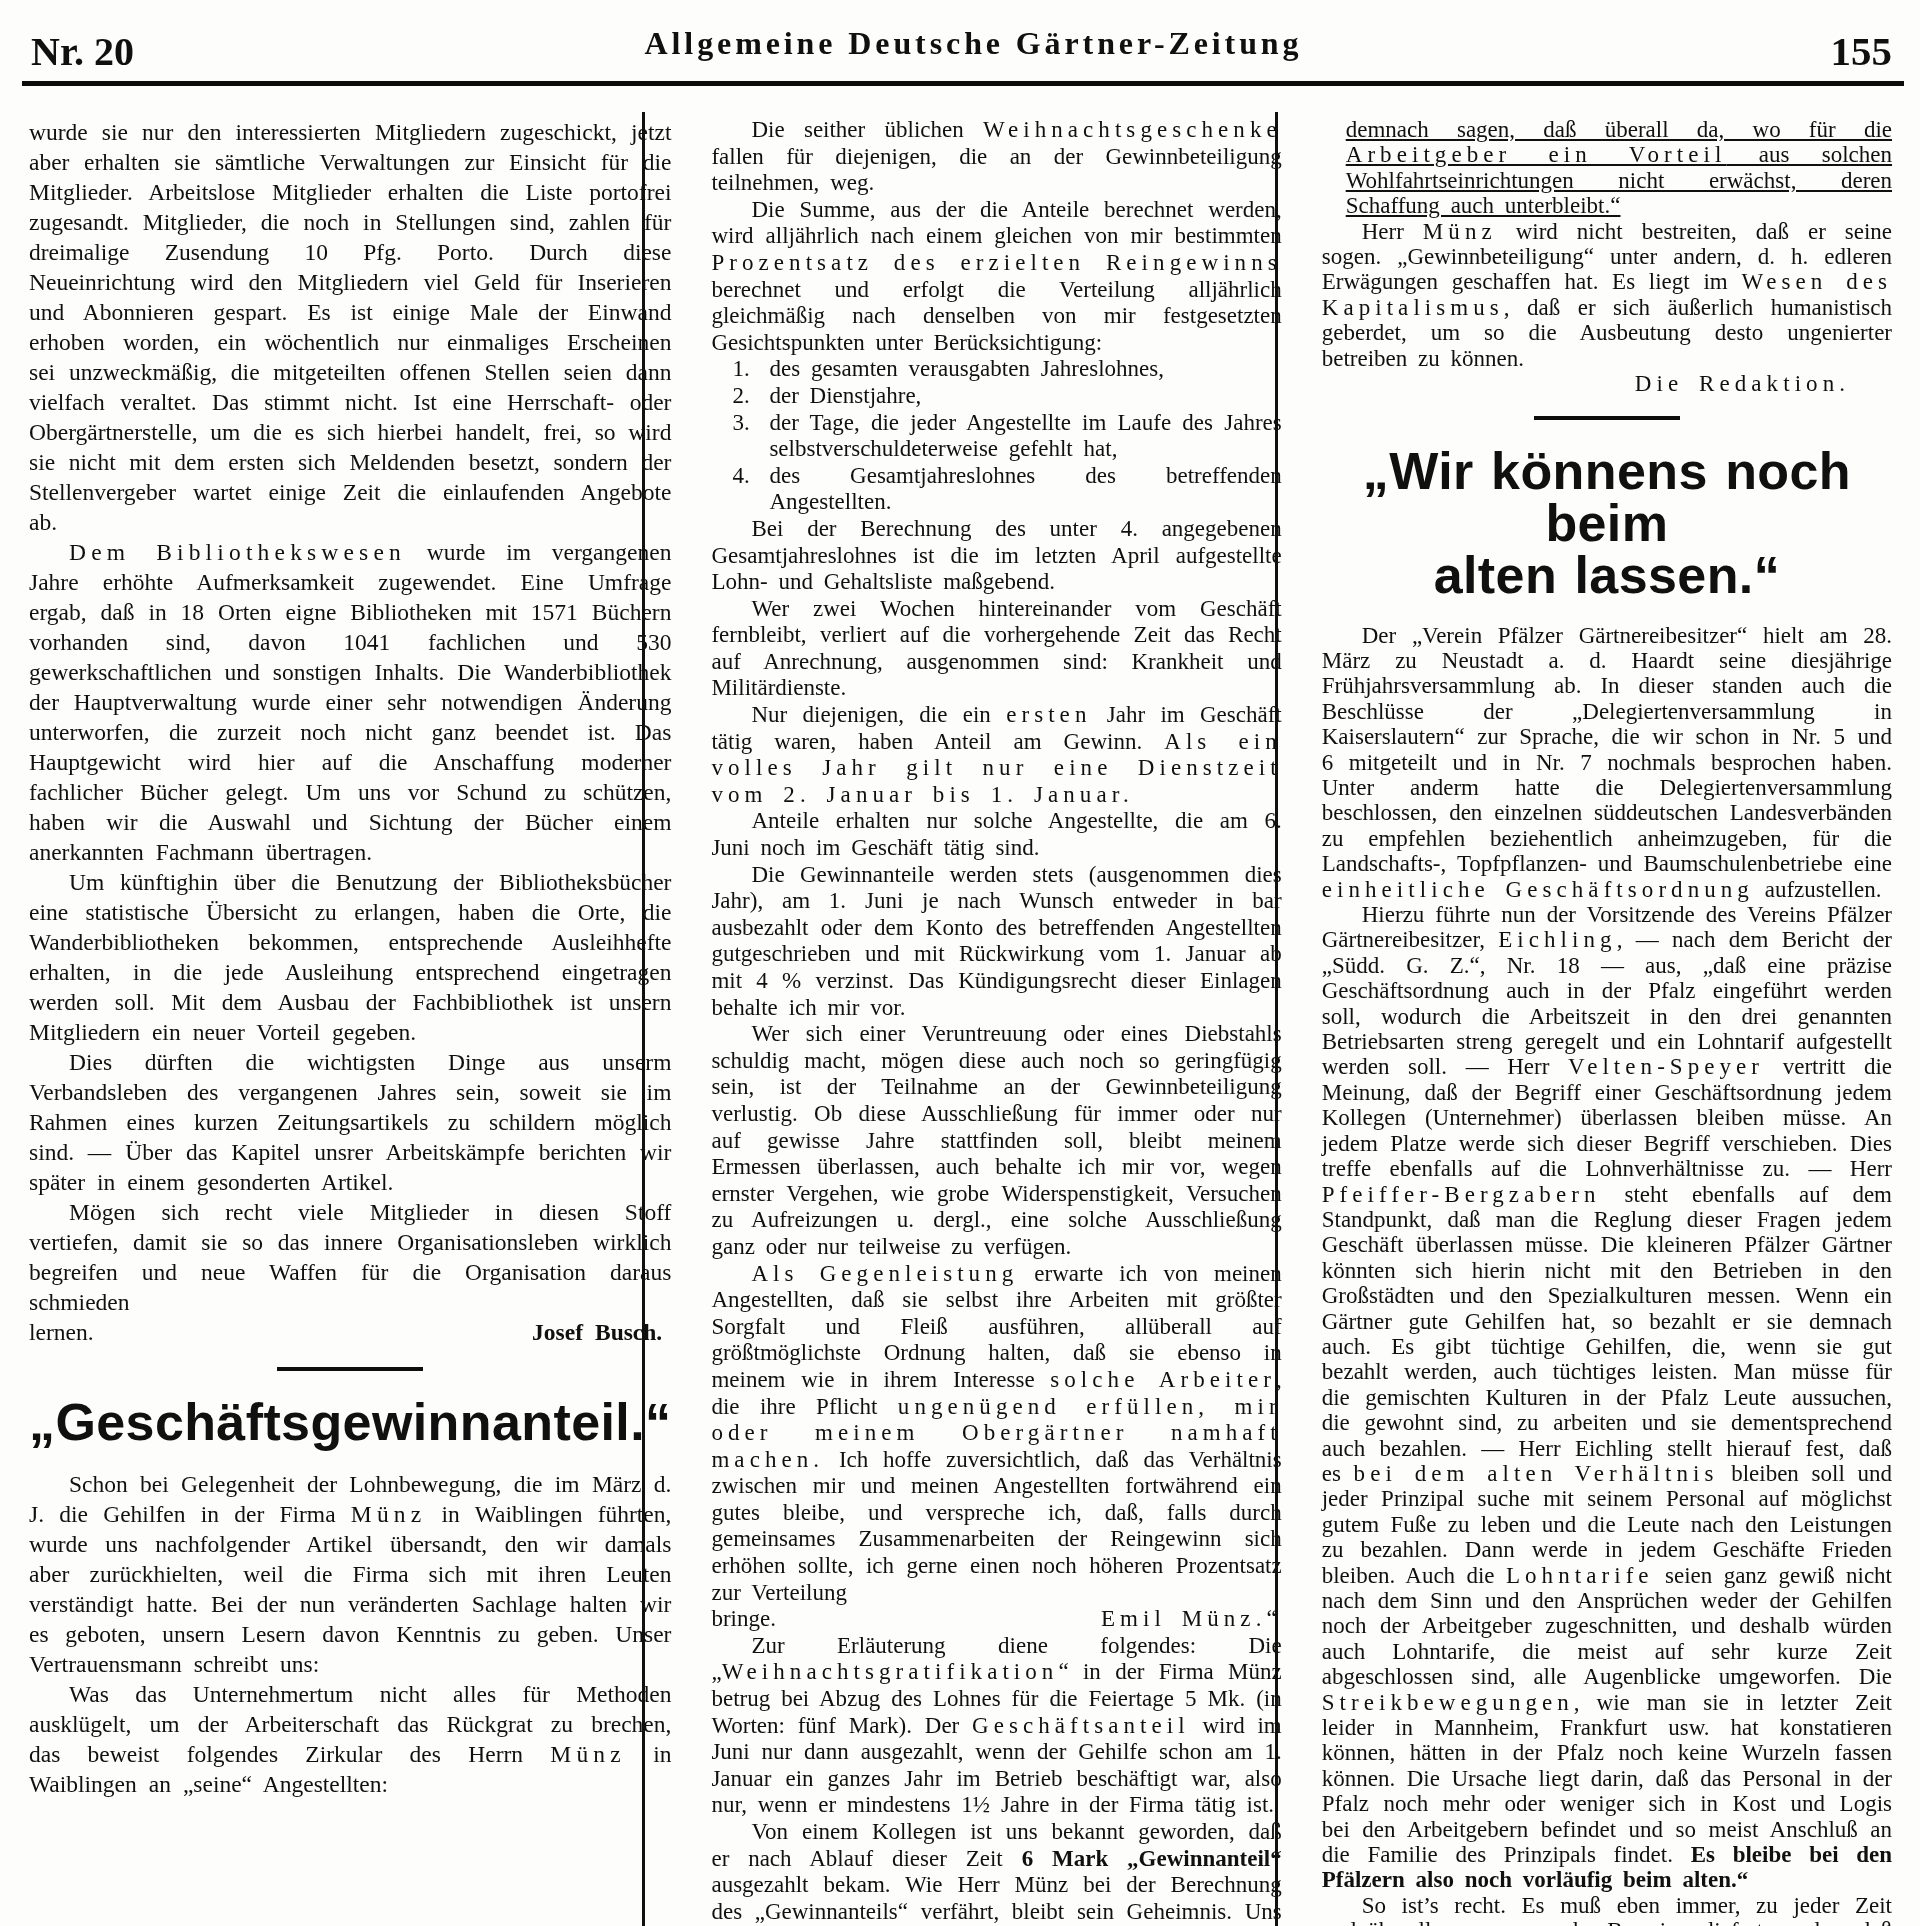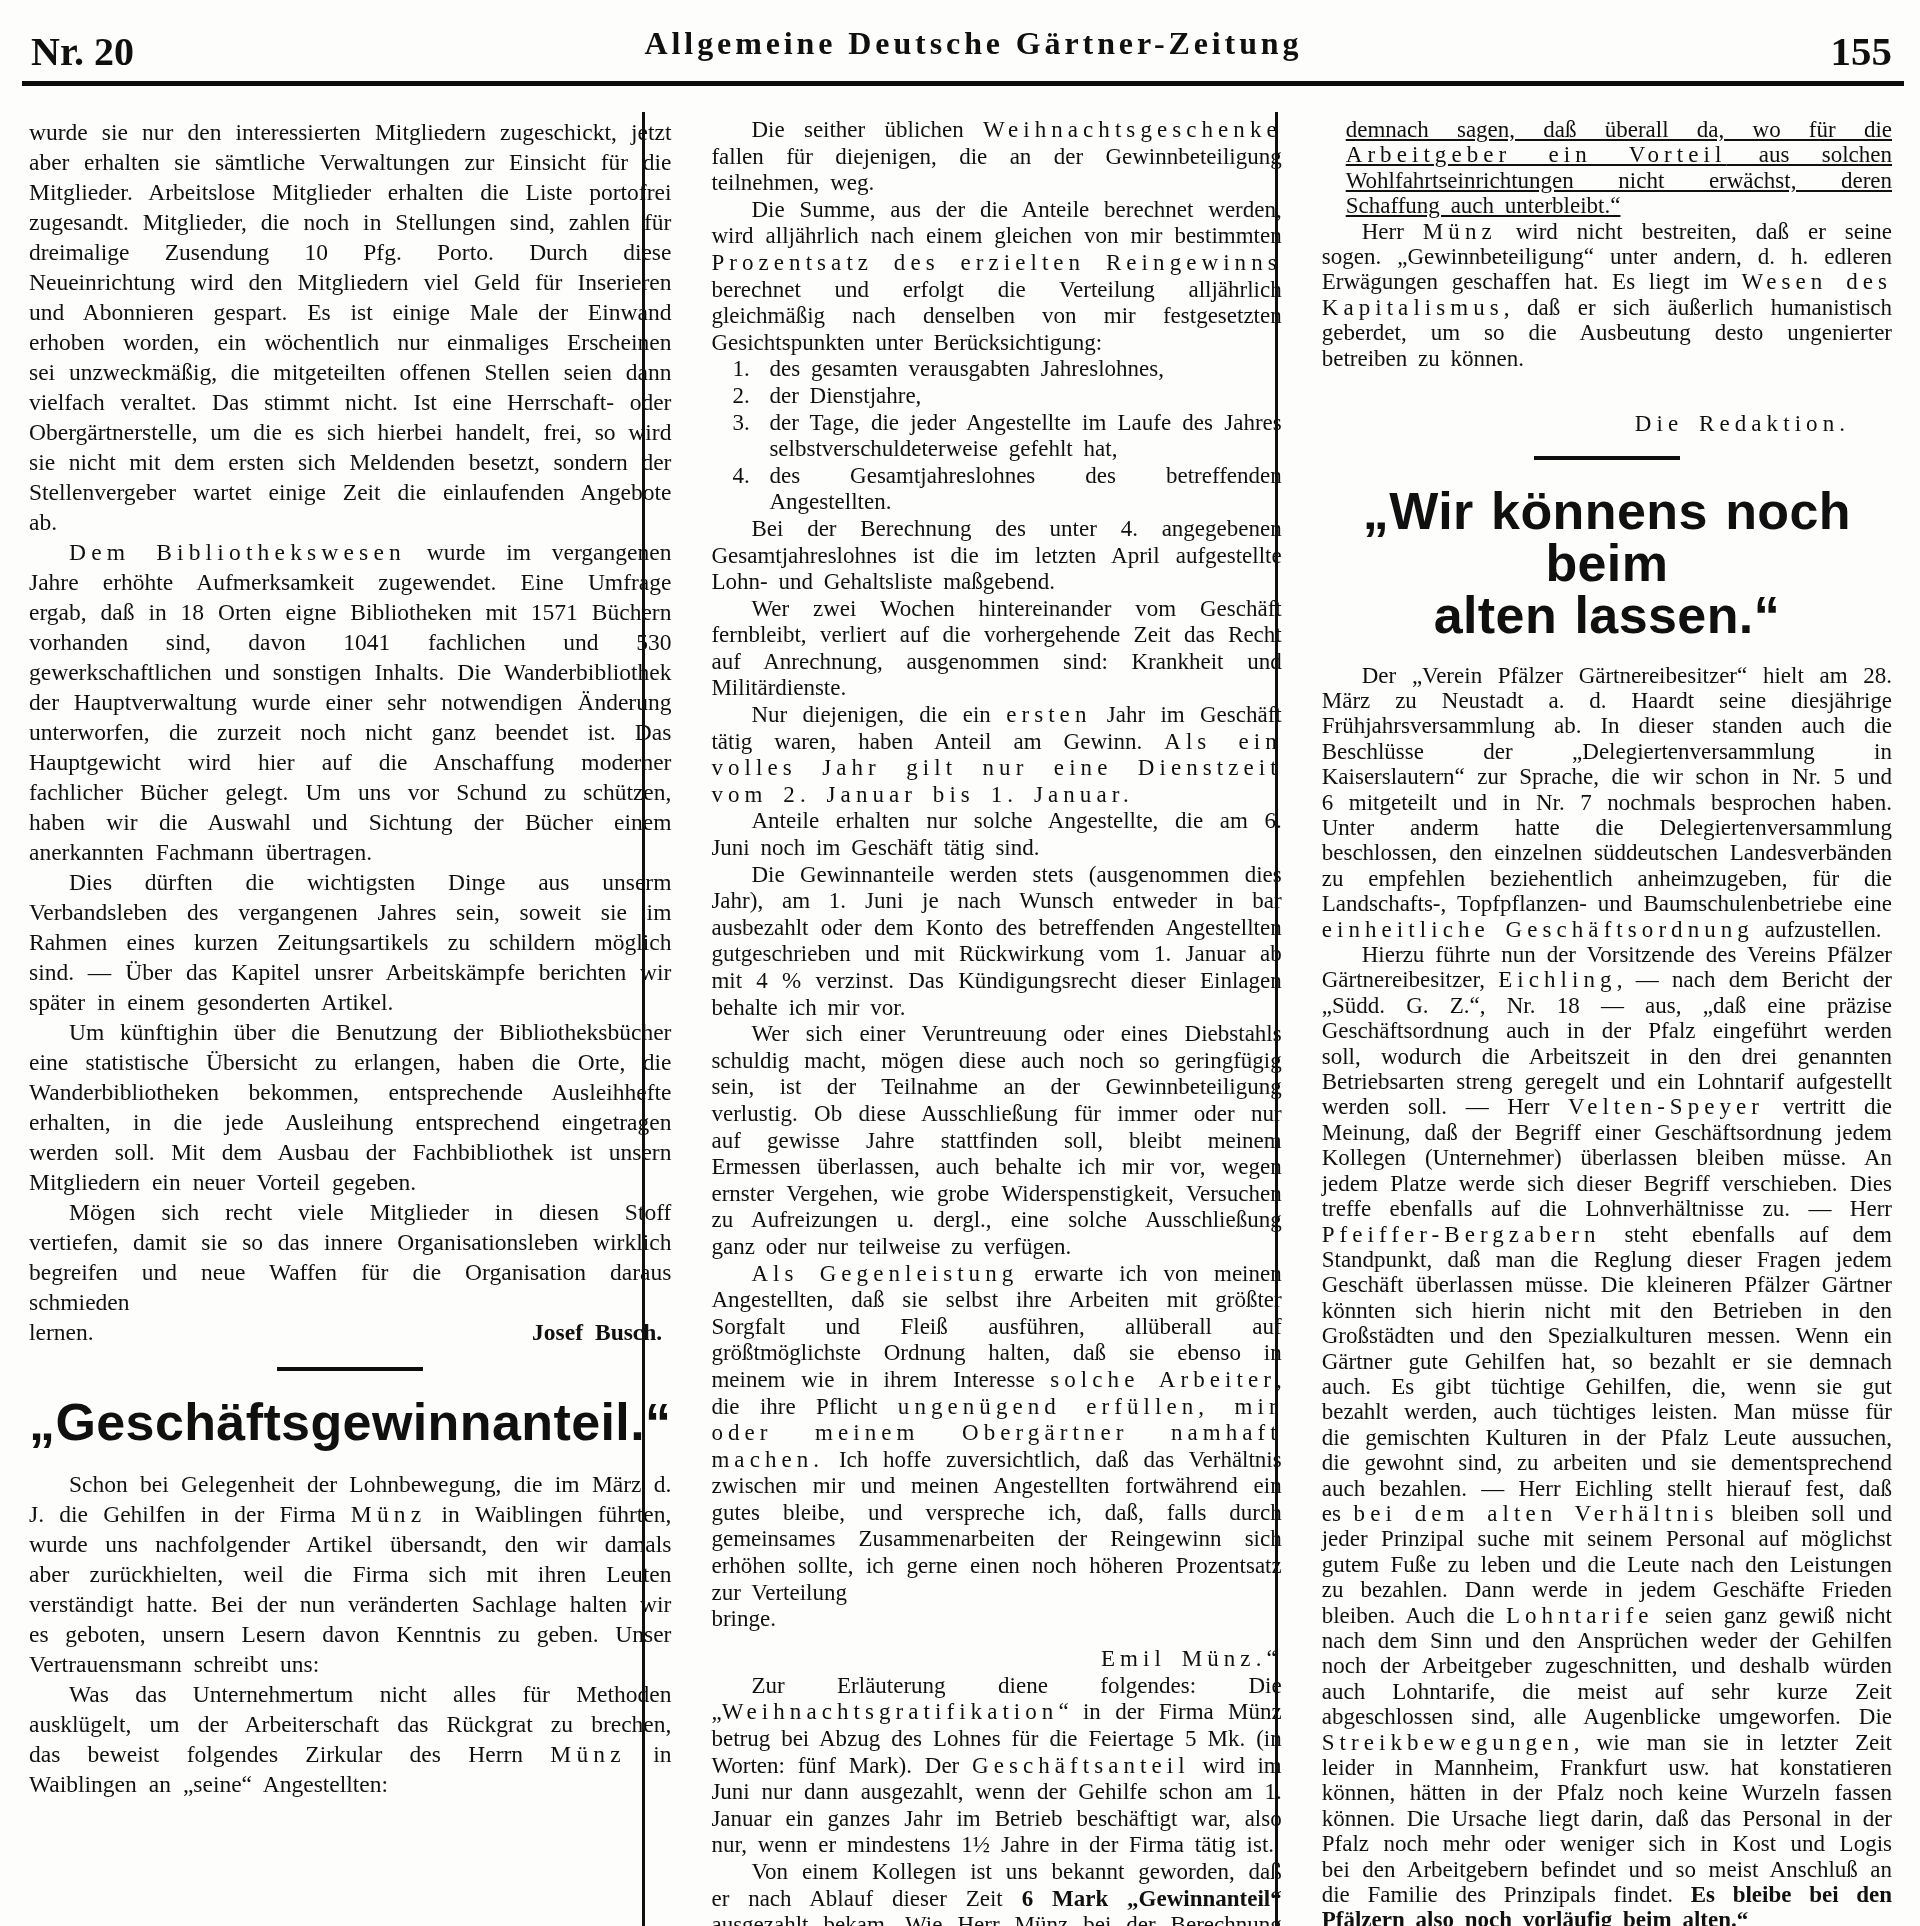--- a/index.html
+++ b/index.html
@@ -38,41 +38,41 @@
   .sig-line{display:flex;justify-content:space-between;text-indent:0;}
   .signature-bold{font-weight:bold;padding-right:9.2px;}
   .align-right{text-align:right;text-indent:0;padding-right:42px;}
   .sep-rule{width:146px;height:3.5px;background:#0e0e0e;margin:20px auto;}
   .art-heading{
     font-family:"Liberation Sans","DejaVu Sans",sans-serif;
     font-weight:bold;text-align:center;text-indent:0;
     font-size:52px;line-height:52px;letter-spacing:0.4px;
     margin:25px 0 21.6px;word-spacing:0.05em;
   }
-  .s-sp{letter-spacing:0.22em;margin-top:40px;}
+  .s-sp{letter-spacing:0.22em;}
   .s-b{font-weight:bold;}
 </style>
 </head>
 <body>
 
 <div class="page">
   <div class="masthead-issue">Nr. 20</div>
   <div class="masthead-title">Allgemeine Deutsche Gärtner-Zeitung</div>
   <div class="masthead-page">155</div>
   <div class="masthead-rule"></div>
 
   <div class="divider d1"></div>
   <div class="divider d2"></div>
 
   <div class="content">
     <div class="col col1">
         <p class="para no-indent"><span>wurde sie nur den interessierten Mitgliedern zugeschickt, jetzt aber erhalten sie sämtliche Verwaltungen zur Einsicht für die Mitglieder. Arbeitslose Mitglieder erhalten die Liste portofrei zugesandt. Mitglieder, die noch in Stellungen sind, zahlen für dreimalige Zusendung 10 Pfg. Porto. Durch diese Neueinrichtung wird den Mitgliedern viel Geld für Inserieren und Abonnieren gespart. Es ist einige Male der Einwand erhoben worden, ein wöchentlich nur einmaliges Erscheinen sei unzweckmäßig, die mitgeteilten offenen Stellen seien dann vielfach veraltet. Das stimmt nicht. Ist eine Herrschaft- oder Obergärtnerstelle, um die es sich hierbei handelt, frei, so wird sie nicht mit dem ersten sich Meldenden besetzt, sondern der Stellenvergeber wartet einige Zeit die einlaufenden Angebote ab.</span></p>
         <p class="para"><span class="s-sp">Dem Bibliothekswesen</span><span> wurde im vergangenen Jahre erhöhte Aufmerksamkeit zugewendet. Eine Umfrage ergab, daß in 18 Orten eigne Bibliotheken mit 1571 Büchern vorhanden sind, davon 1041 fachlichen und 530 gewerkschaftlichen und sonstigen Inhalts. Die Wanderbibliothek der Hauptverwaltung wurde einer sehr notwendigen Änderung unterworfen, die zurzeit noch nicht ganz beendet ist. Das Hauptgewicht wird hier auf die Anschaffung moderner fachlicher Bücher gelegt. Um uns vor Schund zu schützen, haben wir die Auswahl und Sichtung der Bücher einem anerkannten Fachmann übertragen.</span></p>
+        <p class="para"><span>Um künftighin über die Benutzung der Bibliotheksbücher eine statistische Übersicht zu erlangen, haben die Orte, die Wanderbibliotheken bekommen, entsprechende Ausleihhefte erhalten, in die jede Ausleihung entsprechend eingetragen werden soll. Mit dem Ausbau der Fachbibliothek ist unsern Mitgliedern ein neuer Vorteil gegeben.</span></p>
         <p class="para"><span>Dies dürften die wichtigsten Dinge aus unserm Verbandsleben des vergangenen Jahres sein, soweit sie im Rahmen eines kurzen Zeitungsartikels zu schildern möglich sind. — Über das Kapitel unsrer Arbeitskämpfe berichten wir später in einem gesonderten Artikel.</span></p>
-        <p class="para"><span>Um künftighin über die Benutzung der Bibliotheksbücher eine statistische Übersicht zu erlangen, haben die Orte, die Wanderbibliotheken bekommen, entsprechende Ausleihhefte erhalten, in die jede Ausleihung entsprechend eingetragen werden soll. Mit dem Ausbau der Fachbibliothek ist unsern Mitgliedern ein neuer Vorteil gegeben.</span></p>
         <p class="para"><span>Mögen sich recht viele Mitglieder in diesen Stoff vertiefen, damit sie so das innere Organisationsleben wirklich begreifen und neue Waffen für die Organisation daraus schmieden</span></p>
         <div class="sig-line">
           <span>lernen.</span>
           <span class="signature-bold">Josef Busch.</span>
         </div>
         <div class="sep-rule"></div>
         <h2 class="art-heading">
           <div>„Geschäftsgewinnanteil.“</div>
         </h2>
         <p class="para"><span>Schon bei Gelegenheit der Lohnbewegung, die im März d. J. die Gehilfen in der Firma </span><span class="s-sp">Münz</span><span> in Waiblingen führten, wurde uns nachfolgender Artikel übersandt, den wir damals aber zurückhielten, weil die Firma sich mit ihren Leuten verständigt hatte. Bei der nun veränderten Sachlage halten wir es geboten, unsern Lesern davon Kenntnis zu geben. Unser Vertrauensmann schreibt uns:</span></p>

